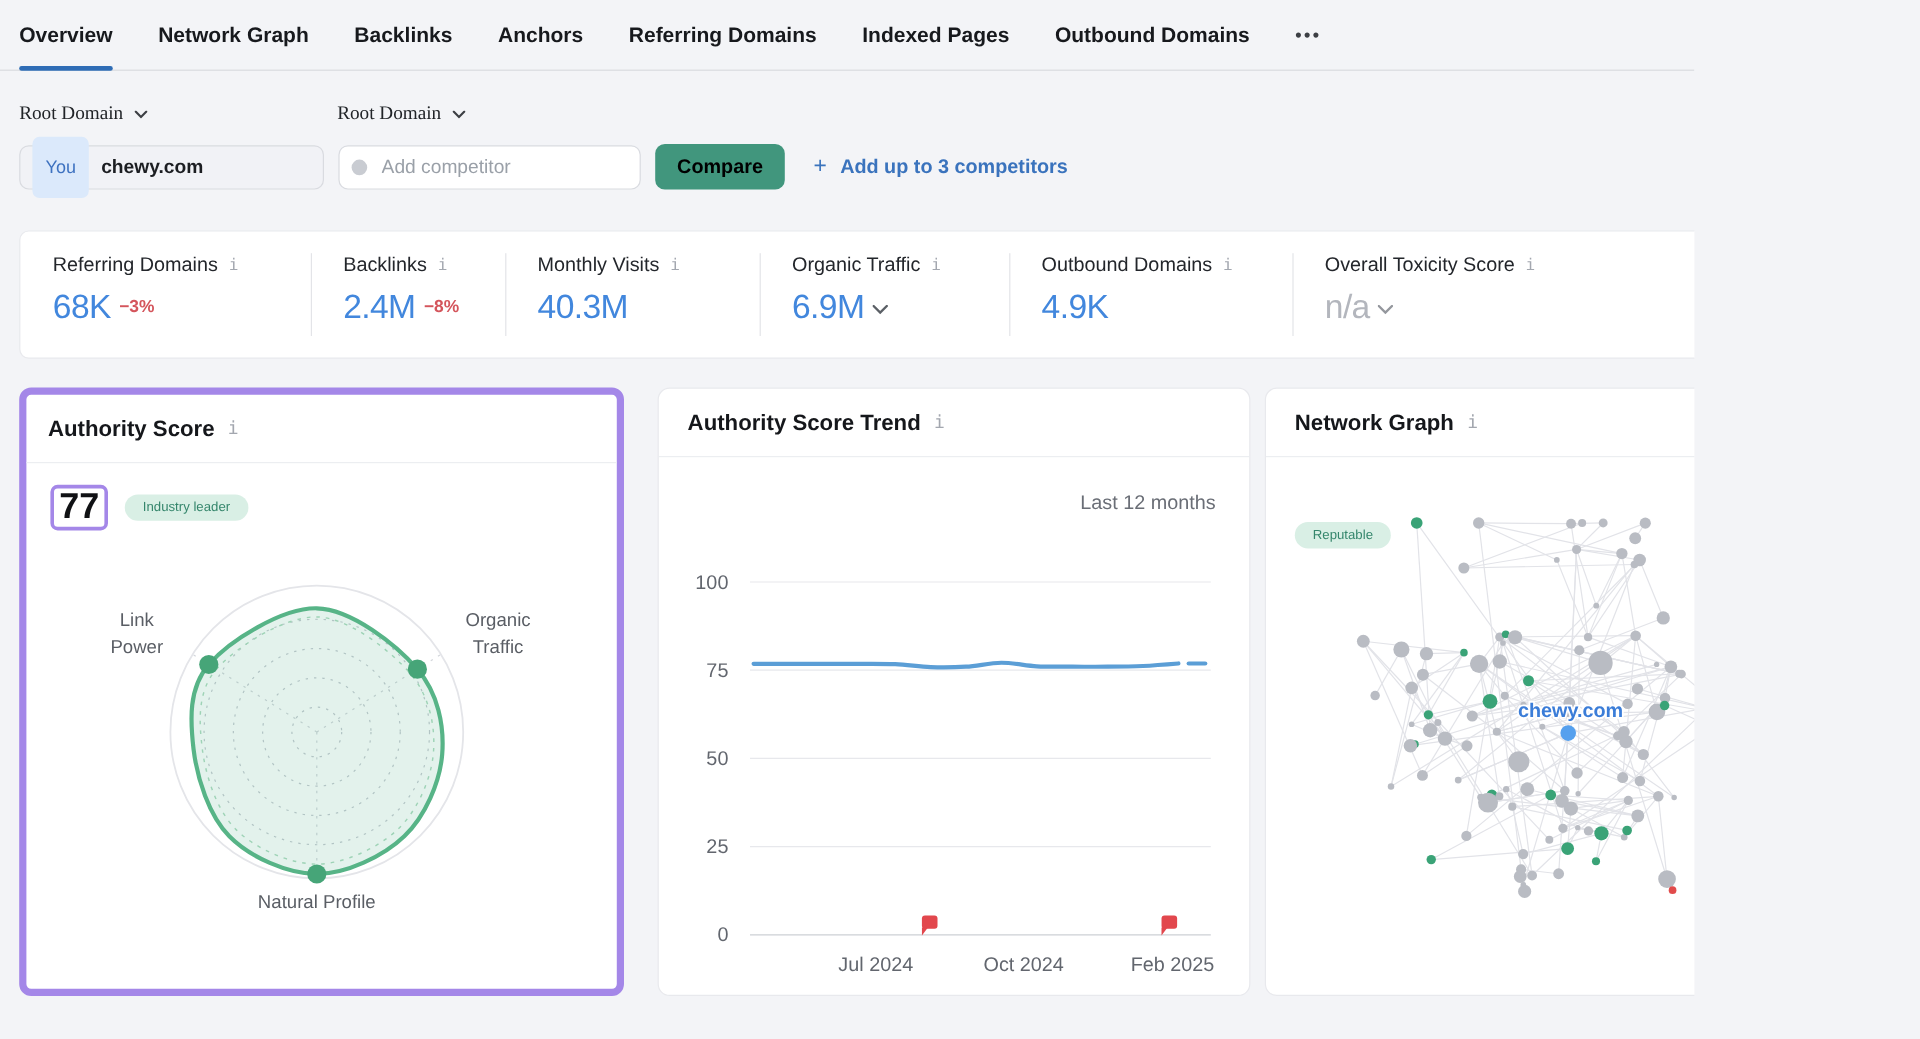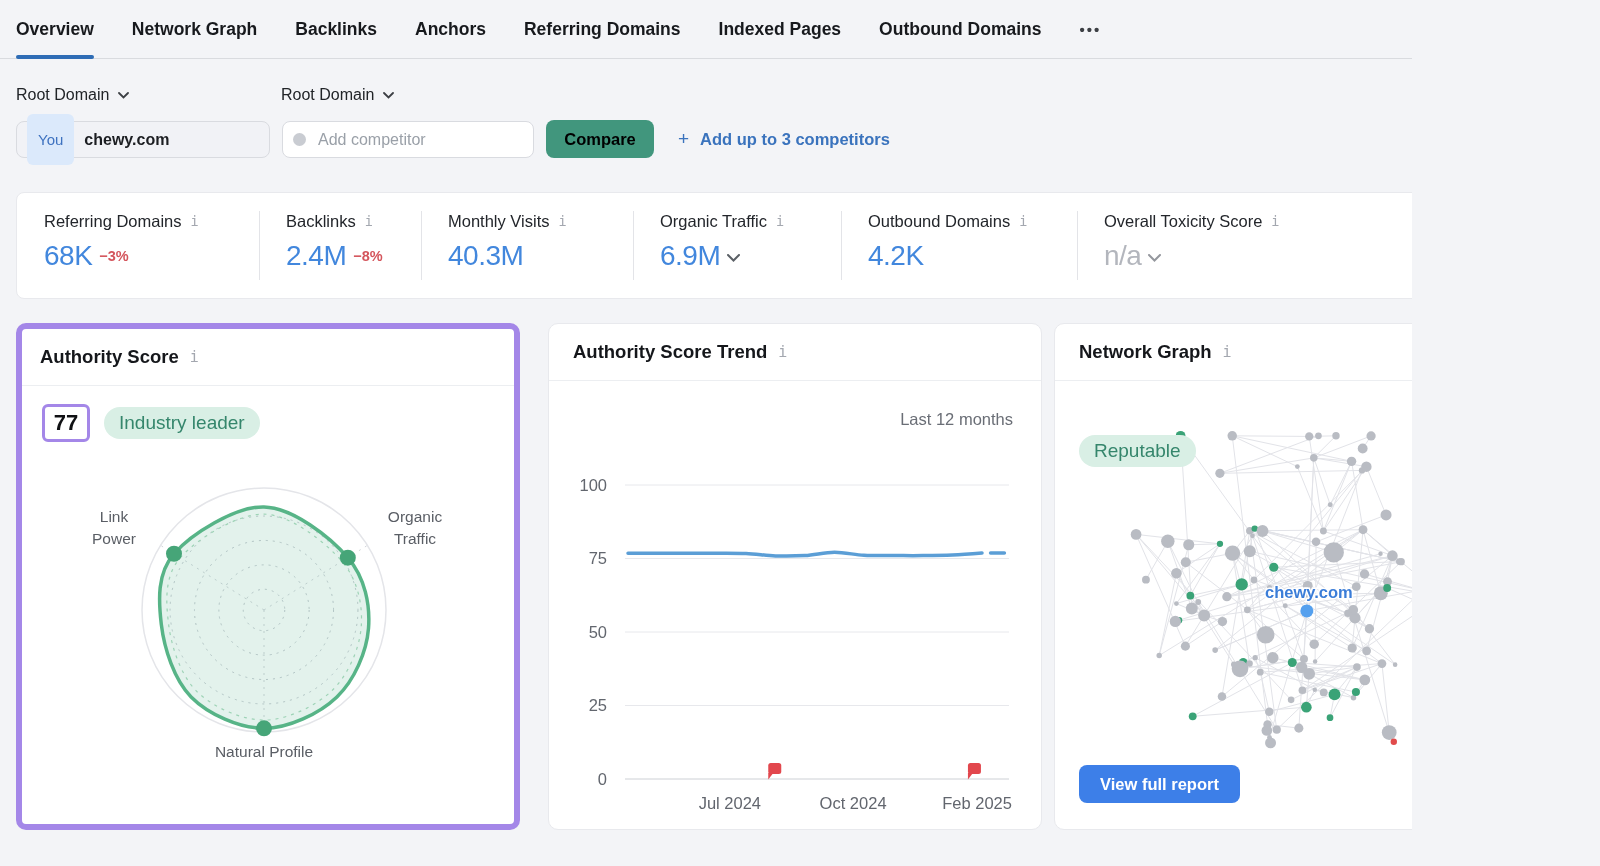--- a/index.html
+++ b/index.html
@@ -7,21 +7,21 @@
 
   
   .nav{position:absolute;top:0;left:0;width:100%;height:59px;border-bottom:1px solid #d9dbdf;
        display:flex;align-items:center;gap:38px;padding-left:16px;box-sizing:border-box;}
   .tab{position:relative;height:100%;display:flex;align-items:center;font-size:17.5px;font-weight:700;
        color:#17191d;cursor:pointer;white-space:nowrap;}
   .tab.active::after{content:"";position:absolute;left:0;right:0;bottom:-1px;height:4px;background:#2e6cb5;border-radius:2px;}
   .nav-more{font-size:15px;letter-spacing:2px;color:#3c3f44;cursor:pointer;font-weight:700;}
 
   
-  .domain-select{position:absolute;top:86px;display:flex;align-items:center;gap:9px;font-size:16px;color:#212428;cursor:pointer;}
+  .domain-select{position:absolute;top:86px;display:flex;align-items:center;gap:9px;font-size:16px;color:#212428;cursor:pointer;font-family:Liberation Serif, serif;}
   .chev{display:inline-block;}
   .input-box{position:absolute;top:121px;height:37px;border:1px solid #d9dbe0;border-radius:8px;
              display:flex;align-items:center;gap:10px;padding:0 10px;box-sizing:border-box;background:#fff;}
   #you-input{left:16px;width:254px;background:#f1f2f6;}
   #competitor-input{left:282px;width:252px;}
   .you-pill{background:#dbe9fb;color:#3e72c0;font-size:15px;padding:17px 11px;border-radius:6px;}
   .you-domain{font-size:16px;color:#1c1e22;font-weight:700;}
   .gray-dot{width:13px;height:13px;border-radius:50%;background:#c9ccd2;flex:0 0 auto;}
   #competitor-input input{border:none;outline:none;background:transparent;font-size:16px;width:190px;
                           font-family:"Liberation Sans",sans-serif;color:#1c1e22;}
@@ -58,22 +58,22 @@
   #card-trend{left:548px;width:494px;}
   #card-network{left:1054px;width:490px;}
   .card-header{height:57px;border-bottom:1px solid #eceef1;display:flex;align-items:center;gap:11px;
                padding:0 24px;box-sizing:border-box;}
   #card-authority .card-header{padding:0 18px;}
   .card-title{font-size:18.5px;font-weight:700;color:#15171b;}
   .card-body{position:relative;width:100%;height:calc(100% - 57px);}
 
   .score-row{position:absolute;top:18px;left:20px;display:flex;align-items:center;gap:14px;z-index:2;}
   .score-box{min-width:38px;height:30px;padding:1px 2px;border:3px solid #a487e8;border-radius:6px;background:#fff;
-             display:flex;align-items:center;justify-content:center;font-size:22px;font-weight:700;color:#101114;}
-  .badge-pill{background:#d9efe5;color:#35866c;font-size:19px;padding:5px 15px;border-radius:16px;white-space:nowrap;}
+             display:flex;align-items:center;justify-content:center;font-size:30px;font-weight:700;color:#101114;}
+  .badge-pill{background:#d9efe5;color:#35866c;font-size:11px;padding:5px 15px;border-radius:16px;white-space:nowrap;}
   .net-badge{position:absolute;top:26px;left:24px;z-index:2;margin-top:28px;}
   .trend-range{position:absolute;top:29px;right:28px;font-size:16.5px;color:#6a6e76;}
   .view-report-btn{position:absolute;bottom:26px;left:24px;height:38px;padding:0 21px;background:#3d7fe8;color:#fff;
                    font-size:16.5px;font-weight:700;border:none;border-radius:8px;cursor:pointer;z-index:2;
                    font-family:"Liberation Sans",sans-serif;}
   svg.chart{position:absolute;top:0;left:0;}
 </style>
 </head>
 <body>
 
@@ -158,21 +158,21 @@
           <path d="M1 1l5.5 5.5L12 1" stroke="currentColor" stroke-width="2" fill="none" stroke-linecap="round"></path>
           </svg>
         </div>
     </div>
     <div class="metric">
       <div class="metric-label">
           <span>Outbound Domains</span>
           <span class="info-i">i</span>
         </div>
       <div class="metric-value-row">
-          <span class="metric-value">4.2K</span>
+          <span class="metric-value">4.9K</span>
         </div>
     </div>
     <div class="metric">
       <div class="metric-label">
           <span>Overall Toxicity Score</span>
           <span class="info-i">i</span>
         </div>
       <div class="metric-value-row">
           <span class="metric-value muted">n/a</span>
         <svg class="value-chev muted" width="13" height="8" viewBox="0 0 13 8">
@@ -545,17 +545,16 @@
           <circle cx="137.70149353919754" cy="335.3104484184351" r="3.912259145826101" fill="#3aa377"></circle>
           <circle cx="212.58381665499064" cy="343.5129984000567" r="4.224807385029271" fill="#b9bcc3"></circle>
           <circle cx="214.46875537029626" cy="356.40773621456674" r="2.4207442603539677" fill="#b9bcc3"></circle>
           <circle cx="243.85173833083527" cy="347.13422060018473" r="4.528651734534652" fill="#b9bcc3"></circle>
           <circle cx="215.54083860854502" cy="361.8759588789348" r="5.494658013805747" fill="#b9bcc3"></circle>
           <circle cx="211.84105348418237" cy="349.4691434936847" r="5.31343368543312" fill="#b9bcc3"></circle>
           <circle cx="338.8" cy="360.8" r="3.2" fill="#e14b4b"></circle>
           <circle cx="251.83" cy="229.9" r="6.5" fill="#55a0ee"></circle>
           <text x="253.83" y="216.9" text-anchor="middle" font-size="16.5" font-weight="bold" fill="#3b7dd8" stroke="#ffffff" stroke-width="3" paint-order="stroke" font-family="Liberation Sans, sans-serif">chewy.com</text>
         </svg>
-      <button class="view-report-btn">View full report</button>
     </div>
   </section>
 
 </div>
 
 </body></html>

